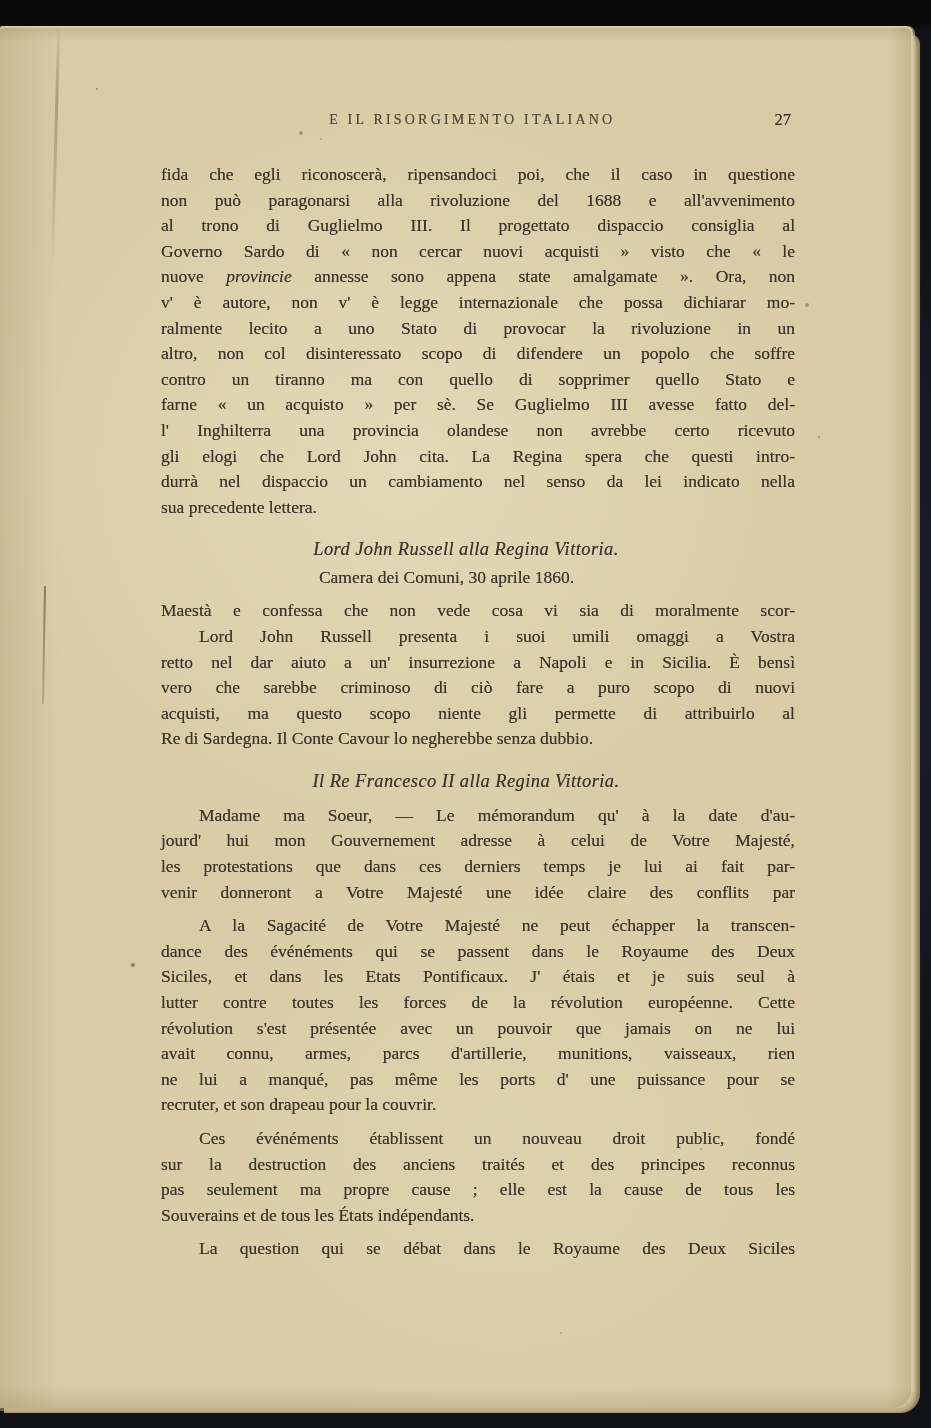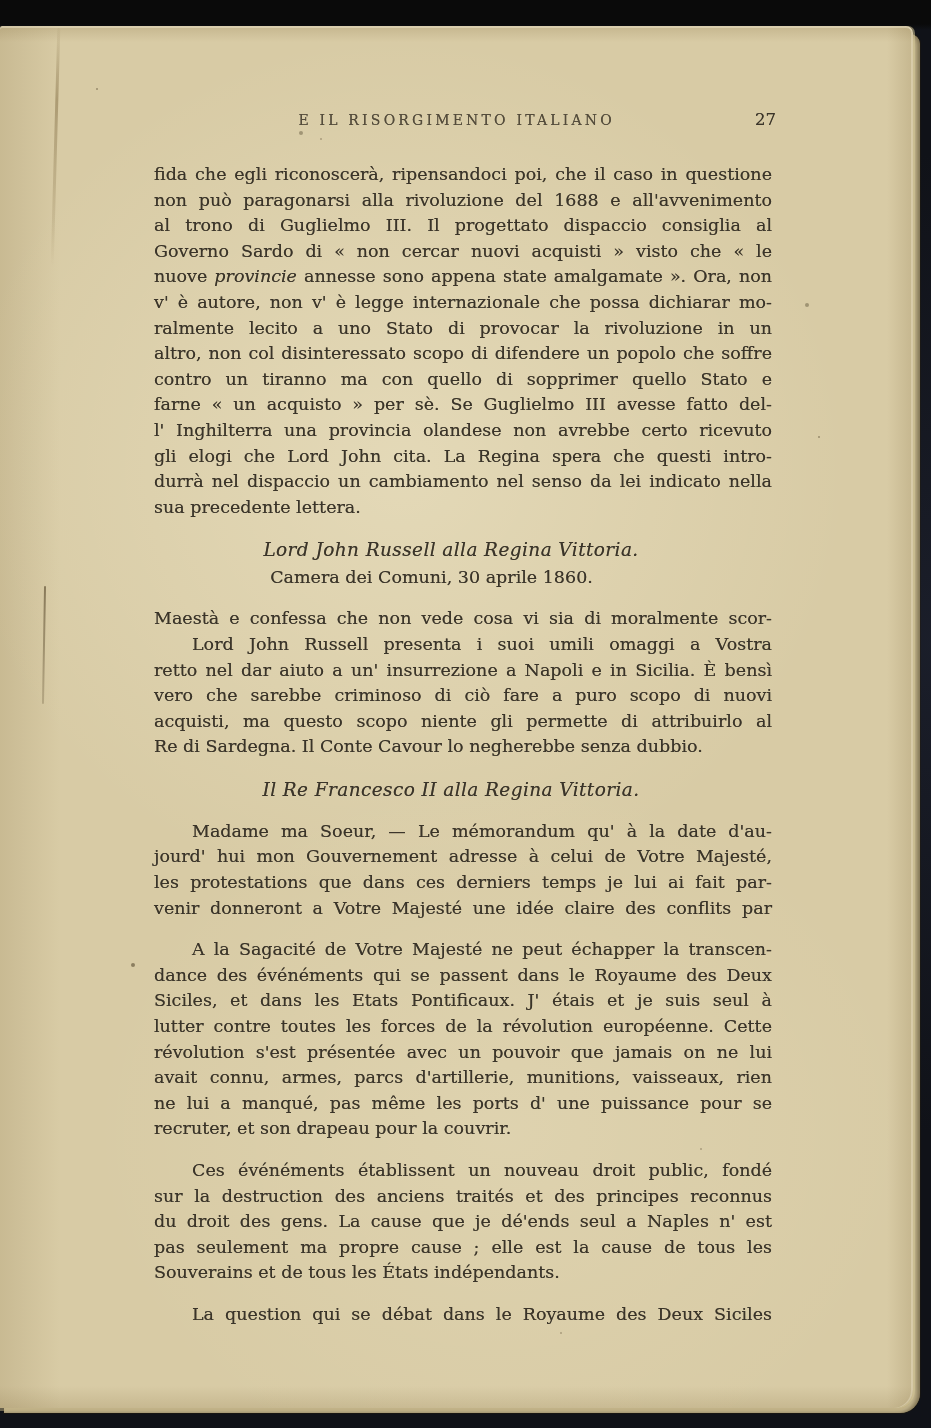--- a/index.html
+++ b/index.html
@@ -68,33 +68,34 @@
       806px 278px 0 1px rgba(76,64,40,.40),
       818px 410px 0 0 rgba(76,64,40,.45),
       300px 106px 0 1px rgba(76,64,40,.40),
       320px 112px 0 0 rgba(76,64,40,.35),
       250px 1222px 0 0 rgba(76,64,40,.40),
       560px 1306px 0 0 rgba(76,64,40,.35),
       96px 62px 0 0 rgba(76,64,40,.45),
       700px 1122px 0 0 rgba(76,64,40,.35);
   }
   .content{
-    position:absolute;left:138px;top:86px;width:650px;
+    position:absolute;left:153px;top:86px;width:650px;
     color:var(--ink);
     font-size:17.5px;
     text-shadow:0 0 .6px rgba(58,52,41,.65);
+    font-family:Liberation Serif, serif;
   }
   .header-row{position:relative;height:22px;}
   .running-head{
     position:absolute;left:50%;transform:translateX(-52%);
     font-size:14px;letter-spacing:3.2px;color:var(--faded-ink);
     white-space:nowrap;
   }
   .page-num{position:absolute;right:12px;top:-2px;font-size:16.5px;color:var(--ink);}
-  .paragraph{margin:16px;}
+  .paragraph{margin:8px;}
   .blocks > .paragraph:first-child{margin-top:28px;}
   .line{
     line-height:25.6px;
     text-align:justify;
     text-align-last:justify;
   }
   .line.last{text-align-last:left;}
   .line.indent{text-indent:38px;}
   .it{font-style:italic;}
   .heading{
@@ -163,21 +164,20 @@
           <div class="line">Siciles, et dans les Etats Pontificaux. J' étais et je suis seul à</div>
           <div class="line">lutter contre toutes les forces de la révolution européenne. Cette</div>
           <div class="line">révolution s'est présentée avec un pouvoir que jamais on ne lui</div>
           <div class="line">avait connu, armes, parcs d'artillerie, munitions, vaisseaux, rien</div>
           <div class="line">ne lui a manqué, pas même les ports d' une puissance pour se</div>
           <div class="line last">recruter, et son drapeau pour la couvrir.</div>
         </div>
         <div class="paragraph">
           <div class="line indent">Ces événéments établissent un nouveau droit public, fondé</div>
           <div class="line">sur la destruction des anciens traités et des principes reconnus</div>
-          <div class="line">du droit des gens. La cause que je dé'ends seul a Naples n' est</div>
           <div class="line">pas seulement ma propre cause ; elle est la cause de tous les</div>
           <div class="line last">Souverains et de tous les États indépendants.</div>
         </div>
         <div class="paragraph">
           <div class="line indent">La question qui se débat dans le Royaume des Deux Siciles</div>
         </div>
       </div>
   </div>
 </div>
 

